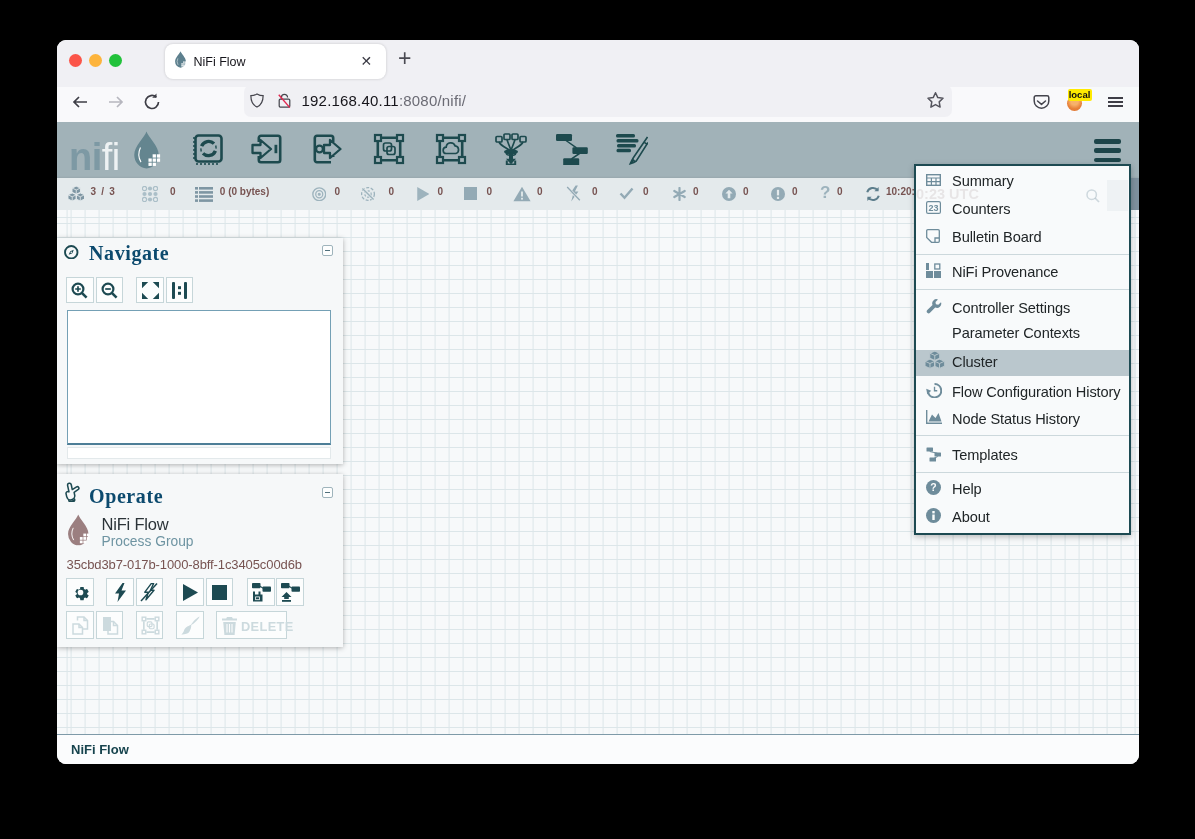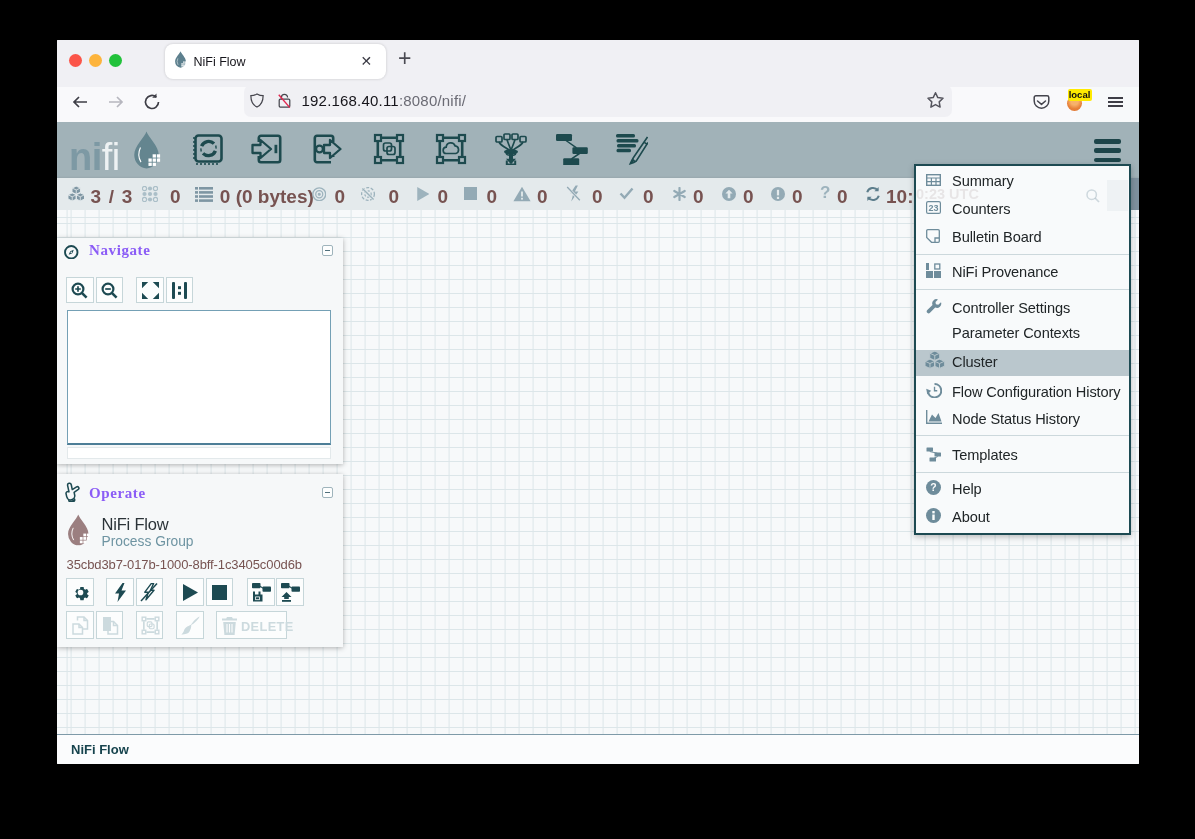--- a/index.html
+++ b/index.html
@@ -1,50 +1,50 @@
 <!DOCTYPE html>
 <html><head>
 <meta charset="utf-8">
 <style>
 *{box-sizing:border-box;margin:0;padding:0}
 html,body{width:1195px;height:839px;background:#000;font-family:"Liberation Sans",sans-serif;overflow:hidden}
-#win{position:absolute;left:57px;top:40px;width:1082px;height:724px;border-radius:1px;overflow:hidden;background:#f7f9fa}
+#win{position:absolute;left:57px;top:40px;width:1082px;height:724px;border-radius:9px;overflow:hidden;background:#f7f9fa}
 .abs{position:absolute}
 
 #tabbar{position:absolute;left:0;top:0;width:1082px;height:47px;background:#f0f0f4}
 .light{position:absolute;top:13.5px;width:13px;height:13px;border-radius:50%}
 #tab{position:absolute;left:107.5px;top:4px;width:221.5px;height:35px;background:#fff;border-radius:8px;box-shadow:0 0 3px rgba(0,0,0,.18)}
 #tabtxt{position:absolute;left:29px;top:10.5px;font-size:12.5px;color:#15141a}
 #tabx{position:absolute;left:196px;top:8.5px;font-size:14px;color:#3a3a44}
 #plus{position:absolute;left:341px;top:5px;font-size:23px;color:#4a4a52;font-weight:400}
 #navbar{position:absolute;left:0;top:47px;width:1019px;height:34.5px;background:#f9f9fb}
 #urlbar{position:absolute;left:186.5px;top:-2px;width:708px;height:31.5px;background:#f0f0f4;border-radius:7px}
 #urltxt{position:absolute;left:58px;top:7px;font-size:15px;color:#15141a;letter-spacing:.2px}
 #urltxt span{color:#6b6b74}
 
 #nifihead{position:absolute;left:0;top:81.5px;width:1082px;height:56.5px;background:#a1b2b8}
 #logo{position:absolute;left:12px;top:14px;font-size:38px;font-weight:bold;letter-spacing:-0.5px;color:#7d99a4}
 #logo b{color:#eef2f3;font-weight:normal}
 .tb{position:absolute;top:11.5px;width:32px;height:32px}
 .hbar{position:absolute;left:1036.6px;width:27.4px;height:4.7px;border-radius:2px;background:#1d4449}
 
 #statsbar{position:absolute;left:0;top:138px;width:1082px;height:31.5px;background:#e4eaec;box-shadow:0 1px 3px rgba(0,0,0,.25)}
-.sv{position:absolute;top:7.5px;font-size:19px;font-weight:bold;color:#775351}
+.sv{position:absolute;top:7.5px;font-size:10px;font-weight:bold;color:#775351}
 .si{position:absolute}
 
 #canvas{position:absolute;left:0;top:169.5px;width:1082px;height:524px;background:#f7f9fa;
 background-image:repeating-linear-gradient(to right,#dce6e9 0 1px,transparent 1px 14px),repeating-linear-gradient(to bottom,#dce6e9 0 1px,transparent 1px 14px);
 background-position:13.6px 13px}
 #footer{position:absolute;left:0;top:693.5px;width:1082px;height:30.5px;background:#fbfcfd;border-top:1.5px solid #7e9aa8}
 #footer div{position:absolute;left:14px;top:7px;font-size:13px;font-weight:bold;color:#17444e}
 
 .panel{position:absolute;left:0;width:286px;background:#f6f8f9;box-shadow:0 1px 5px rgba(0,0,0,.3)}
 #navpanel{top:197.5px;height:226.5px}
 #oppanel{top:433.5px;height:173.5px}
-.phead{position:absolute;left:32px;font-family:"Liberation Serif",serif;font-weight:bold;font-size:15px;letter-spacing:.6px;color:#8b5cf6}
+.phead{position:absolute;left:32px;font-family:"Liberation Serif",serif;font-weight:bold;font-size:20px;letter-spacing:.6px;color:#0c4a6e}
 .pmin{position:absolute;left:265px;width:11px;height:11px;border:1px solid #9fb4bc;border-radius:2px;background:#fdfefe}
 .pmin:after{content:"";position:absolute;left:2px;top:4px;width:5px;height:1.4px;background:#51707c}
 .pbtn{position:absolute;width:27.5px;height:26.5px;background:#fcfdfd;border:1px solid #c6d6d9}
 .obtn{position:absolute;width:27.7px;height:28px;background:#fcfdfd;border:1px solid #c6d6d9}
 #minimap{position:absolute;left:9.8px;top:72.5px;width:264.5px;height:135px;background:#fff;border:1px solid #74a0b5;border-bottom:2.5px solid #4d7e97}
 #ministrip{position:absolute;left:9.8px;top:209px;width:264.5px;height:12.5px;background:#fff;border:1px solid #e3e9eb}
 #optitle{position:absolute;left:44.5px;top:41px;font-size:16.5px;color:#2b3338;letter-spacing:-0.2px}
 #opsub{position:absolute;left:44.5px;top:60.5px;font-size:13.8px;color:#6e94a2}
 #opid{position:absolute;left:9.5px;top:83px;font-size:13px;color:#775351;letter-spacing:-0.1px}
 

